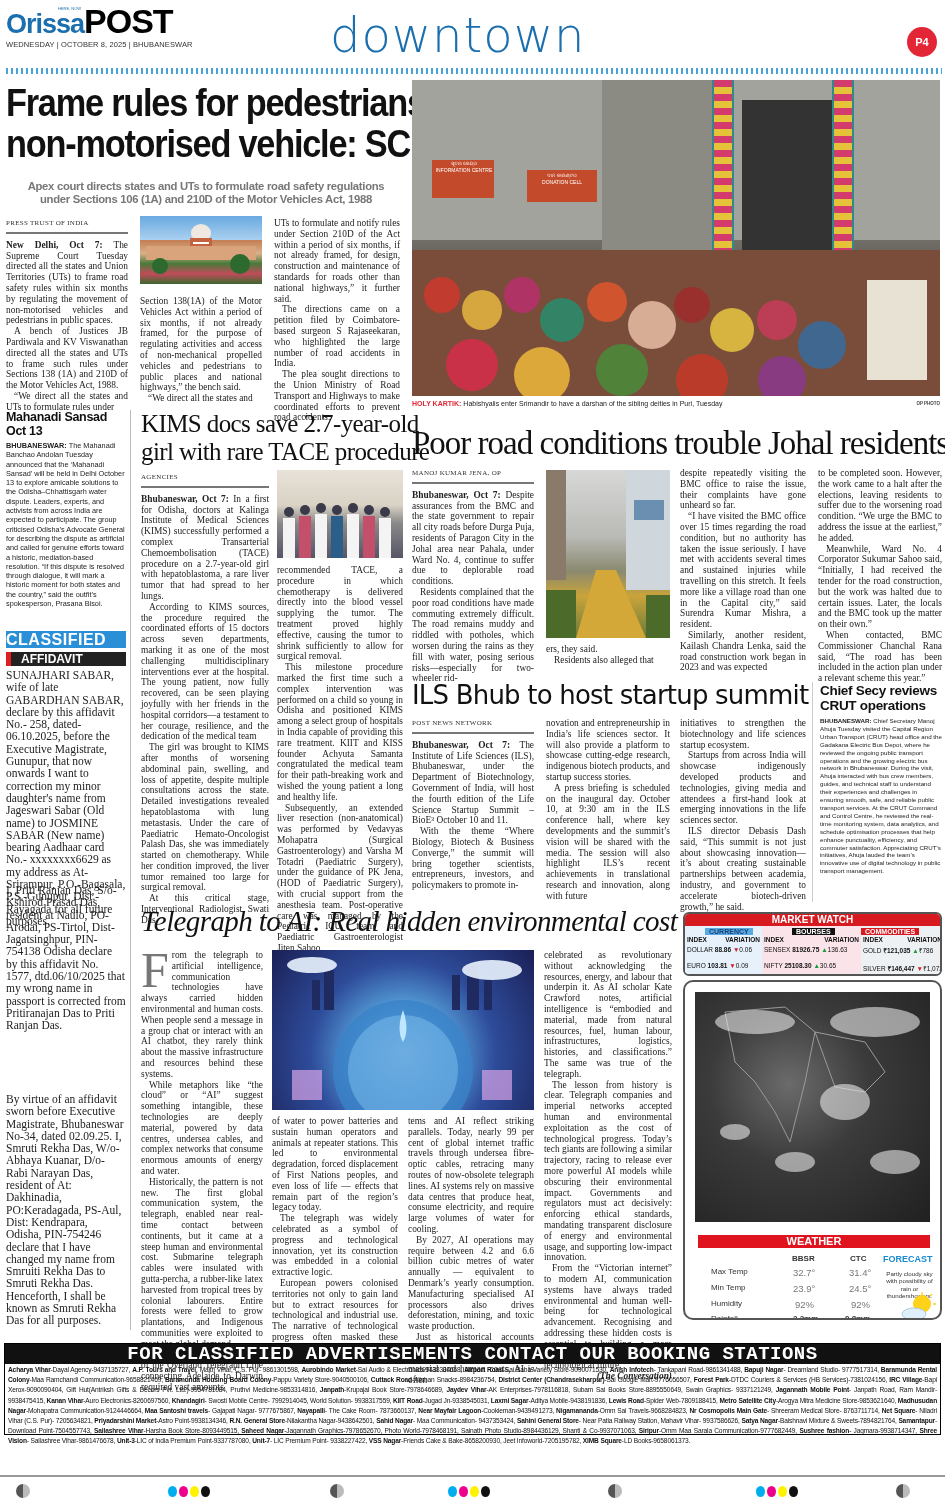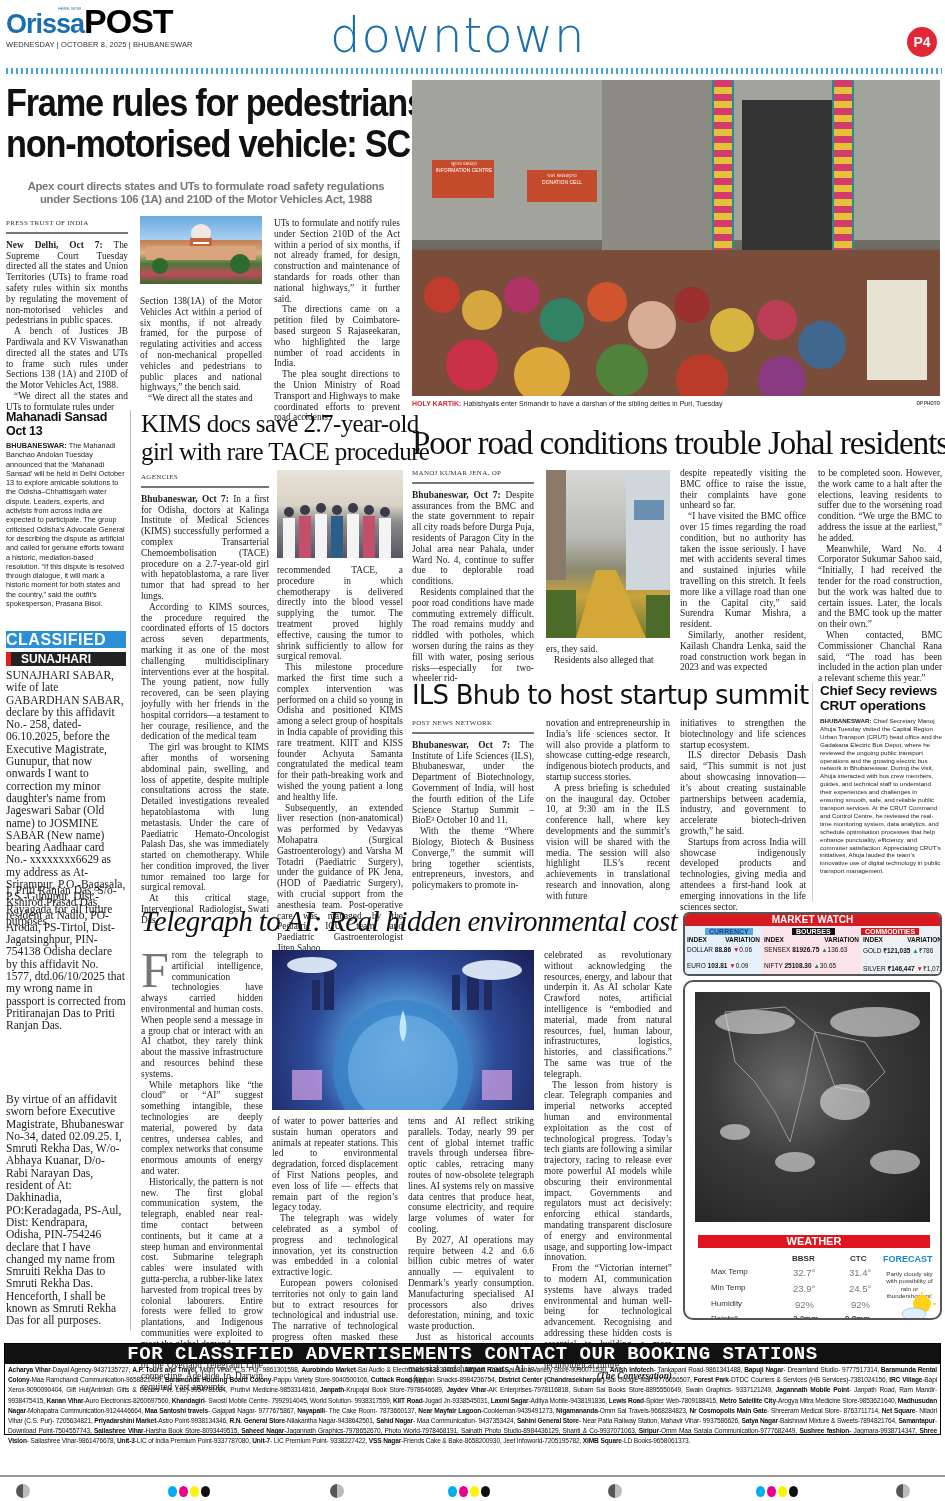--- a/index.html
+++ b/index.html
@@ -12,21 +12,21 @@
 .body-text p.first{text-indent:0}
 .dateline{font-weight:bold}
 .byline{font-family:"Liberation Serif",serif;font-size:7px;letter-spacing:.3px;color:#333;border-bottom:2px solid #777;padding-bottom:3px;margin-bottom:6px;text-transform:uppercase}
 .col{position:absolute}
 .rule{position:absolute;background:#999}
 .photo{position:absolute;overflow:hidden}
 
 .logo-orissa{font-family:"Liberation Sans",sans-serif;font-weight:bold;font-size:27px;color:#1b6fae;letter-spacing:-1px}
 .logo-post{font-family:"Liberation Sans",sans-serif;font-weight:bold;font-size:34px;color:#000000;letter-spacing:-1px}
 .dots-rule{position:absolute;left:6px;top:68px;width:936px;height:6px;background:repeating-linear-gradient(90deg,#4aa3d8 0 2px,transparent 2px 5px)}
-.page-badge{position:absolute;left:907px;top:27px;width:30px;height:30px;border-radius:50%;background:#e32636;color:#fff;font-family:"Liberation Sans",sans-serif;font-weight:bold;font-size:14px;display:flex;align-items:center;justify-content:center}
+.page-badge{position:absolute;left:907px;top:27px;width:30px;height:30px;border-radius:50%;background:#e32636;color:#fff;font-family:"Liberation Sans",sans-serif;font-weight:bold;font-size:11px;display:flex;align-items:center;justify-content:center}
 
 .classified{position:absolute;left:6px;top:631px;width:120px;height:17px;background:#2a8fd6;color:#fff;font-family:"Liberation Sans",sans-serif;font-weight:bold;font-size:16px;text-align:left;line-height:17px;letter-spacing:.5px}
 .affidavit{position:absolute;left:6px;top:652px;width:120px;height:14px;background:#222;color:#fff;font-family:"Liberation Sans",sans-serif;font-weight:bold;font-size:12px;line-height:14px;padding-left:10px;border-left:5px solid #e02020}
 .ad-text{position:absolute;left:6px;font-family:"Liberation Serif",serif;font-size:11.5px;line-height:12.3px;color:#222}
 
 .mw{position:absolute;left:683px;top:912px;width:259px;height:64px;border:2px solid #555;border-radius:6px;overflow:hidden;font-family:"Liberation Sans",sans-serif}
 .mw-title{height:12px;background:#d71920;color:#fff;font-weight:bold;font-size:10px;text-align:center;line-height:12px}
 .mw-sec{position:absolute;top:12px;height:50px;font-size:6.5px}
 .mw-sec .hd{display:inline-block;font-weight:bold;font-size:7px;padding:0 4px;margin:2px 0 0 20px}
 .mw-row{display:flex;justify-content:space-between;padding:0 2px;white-space:nowrap}
@@ -154,21 +154,21 @@
 <div class="rule" style="left:130px;top:410px;width:1px;height:920px;background:#bbb"></div>
 <div class="abs" style="left:6px;top:410px;width:120px">
   <div style="font-family:'Liberation Sans',sans-serif;font-weight:bold;font-size:12.5px;line-height:14px;letter-spacing:-.3px;margin-bottom:3px">Mahanadi Sansad Oct 13</div>
   <div class="sans" style="font-size:7.3px;line-height:9.3px;color:#222">
     <span style="font-weight:bold">BHUBANESWAR:</span>
     <span>The Mahanadi Banchao Andolan Tuesday announced that the ‘Mahanadi Sansad’ will be held in Delhi October 13 to explore amicable solutions to the Odisha–Chhattisgarh water dispute. Leaders, experts, and activists from across India are expected to participate. The group criticised Odisha’s Advocate General for describing the dispute as artificial and called for genuine efforts toward a historic, mediation-based resolution. “If this dispute is resolved through dialogue, it will mark a historic moment for both states and the country,” said the outfit’s spokesperson, Prasana Bisoi.</span>
   </div>
 </div>
 
 <div class="classified">CLASSIFIED</div>
-<div class="affidavit">SUNAJHARI</div>
+<div class="affidavit">AFFIDAVIT</div>
 <div class="ad-text" style="top:669px;width:120px">SUNAJHARI SABAR, wife of late GABARDHAN SABAR, declare by this affidavit No.- 258, dated-06.10.2025, before the Executive Magistrate, Gunupur, that now onwards I want to correction my minor daughter's name from Jageswari Sabar (Old name) to JOSMINE SABAR (New name) bearing Aadhaar card No.- xxxxxxxx6629 as my address as At- Srirampur, P.O.-Bagasala, P.S.-Gunupur, Dist.- Rayagada for all future purposes.</div>
 <div class="ad-text" style="top:884px;width:120px">I, Priti Ranjan Das, S/o-Kshirod Prasad Das, resident at Naulo, PO-Arodai, PS-Tirtol, Dist-Jagatsinghpur, PIN-754138 Odisha declare by this affidavit No. 1577, dtd.06/10/2025 that my wrong name in passport is corrected from Pritiranajan Das to Priti Ranjan Das.</div>
 <div class="ad-text" style="top:1093px;width:120px">By virtue of an affidavit sworn before Executive Magistrate, Bhubaneswar No-34, dated 02.09.25. I, Smruti Rekha Das, W/o-Abhaya Kuanar, D/o-Rabi Narayan Das, resident of At: Dakhinadia, PO:Keradagada, PS-Aul, Dist: Kendrapara, Odisha, PIN-754246 declare that I have changed my name from Smruiti Rekha Das to Smruti Rekha Das. Henceforth, I shall be known as Smruti Rekha Das for all purposes.</div>
 
 <div class="abs" style="left:141px;top:410px;width:264px">
   <div style="font-family:'Liberation Serif',serif;font-size:25px;line-height:28px;letter-spacing:-.6px;white-space:nowrap">KIMS docs save 2.7-year-old</div>
   <div style="font-family:'Liberation Serif',serif;font-size:25px;line-height:28px;letter-spacing:-.6px;white-space:nowrap">girl with rare TACE procedure</div>
 </div>
 <div class="col body-text" style="left:141px;top:472px;width:128px">
   <div class="byline">AGENCIES</div>
@@ -245,22 +245,22 @@
   <div class="byline">POST NEWS NETWORK</div>
   <p class="first"><span class="dateline">Bhubaneswar, Oct 7:</span> <span>The Institute of Life Sciences (ILS), Bhubaneswar, under the Department of Biotechnology, Government of India, will host the fourth edition of the Life Science Startup Summit – BioE³ October 10 and 11.</span></p>
   <p>With the theme “Where Biology, Biotech &amp; Business Converge,” the summit will bring together scientists, entrepreneurs, investors, and policymakers to promote in-</p>
 </div>
 <div class="col body-text" style="left:546px;top:718px;width:124px">
   <p class="first">novation and entrepreneurship in India’s life sciences sector. It will also provide a platform to showcase cutting-edge research, indigenous biotech products, and startup success stories.</p>
   <p>A press briefing is scheduled on the inaugural day. October 10, at 9:30 am in the ILS conference hall, where key developments and the summit’s vision will be shared with the media. The session will also highlight ILS’s recent achievements in translational research and innovation, along with future</p>
 </div>
 <div class="col body-text" style="left:680px;top:718px;width:126px">
   <p class="first">initiatives to strengthen the biotechnology and life sciences startup ecosystem.</p>
+  <p>Startups from across India will showcase indigenously developed products and technologies, giving media and attendees a first-hand look at emerging innovations in the life sciences sector.</p>
   <p>ILS director Debasis Dash said, “This summit is not just about showcasing innovation—it’s about creating sustainable partnerships between academia, industry, and government to accelerate biotech-driven growth,” he said.</p>
-  <p>Startups from across India will showcase indigenously developed products and technologies, giving media and attendees a first-hand look at emerging innovations in the life sciences sector.</p>
 </div>
 
 <div class="rule" style="left:812px;top:682px;width:1px;height:220px;background:#ccc"></div>
 <div class="abs" style="left:820px;top:683px;width:122px">
   <div style="font-family:'Liberation Sans',sans-serif;font-weight:bold;font-size:13.5px;line-height:15px;letter-spacing:-.3px;margin-bottom:4px">
     <div>Chief Secy reviews</div>
     <div>CRUT operations</div>
   </div>
   <div class="sans" style="font-size:6.2px;line-height:7.9px;color:#222">
     <span style="font-weight:bold">BHUBANESWAR:</span>

